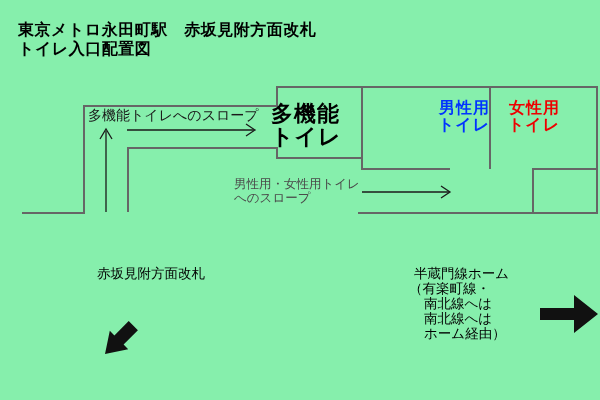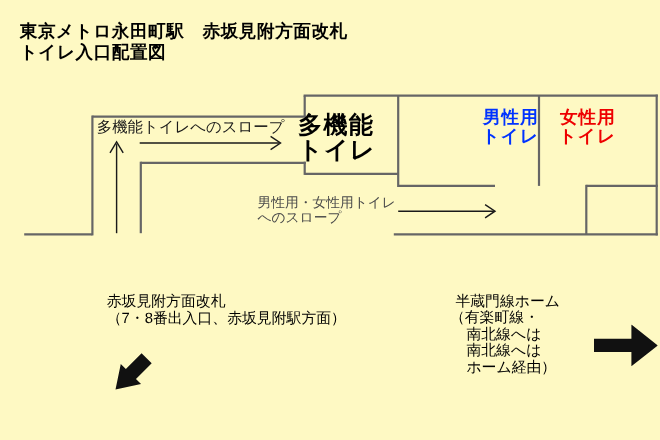--- a/index.html
+++ b/index.html
@@ -1,17 +1,17 @@
 <!DOCTYPE html>
 <html style="--title_text: #000000; --wall: #666666; --line_arrow: #1a1a1a; --mens_text: #0033ff; --womens_text: #ee0000; --slope_label: #4a4a4a; --big_arrow: #111111;"><head>
 <meta charset="utf-8">
 <style>
   html,body{margin:0;padding:0;background:#fff;}
   .stage{
-    position:relative;width:600px;height:400px;background:#fef9c3;overflow:hidden;
+    position:relative;width:600px;height:400px;background:#86efac;overflow:hidden;
     font-family:"Liberation Sans","DejaVu Sans",sans-serif;color:var(--title_text,#000);
   }
   .abs{position:absolute;}
   .title{left:18px;top:20px;font-size:16px;font-weight:bold;line-height:19px;letter-spacing:0.5px;}
   svg.plan{position:absolute;left:0;top:0;}
   .wall{stroke:var(--wall,#666);stroke-width:2;fill:none;}
   .thin{stroke:var(--line_arrow,#1a1a1a);stroke-width:1.3;fill:none;}
   .label{position:absolute;white-space:nowrap;}
   .multi-slope-label{left:88px;top:107px;font-size:14px;color:#1a1a1a;}
   .multi-room{left:271px;top:102px;width:85px;text-align:left;font-size:22px;font-weight:bold;line-height:23px;letter-spacing:1px;}
@@ -90,21 +90,20 @@
     <div>トイレ</div>
   </div>
 
   <div class="label mw-slope-label">
     <div>男性用・女性用トイレ</div>
     <div>へのスロープ</div>
   </div>
 
   <div class="label gate-note">
     <div>赤坂見附方面改札</div>
-    <div>（7・8番出入口、赤坂見附駅方面）</div>
   </div>
 
   <svg class="abs" style="left:101px;top:318px;" width="48" height="40" viewBox="0 0 48 40">
     <polygon class="big-arrow" points="4,36 8.8,12.8 13.4,17.4 27.7,3.1 36.9,12.3 22.6,26.6 27.2,31.2"></polygon>
   </svg>
 
   <div class="label platform-note">
     <div class="ind0">半蔵門線ホーム</div>
     <div>（有楽町線・</div>
     <div class="ind1">南北線へは</div>

